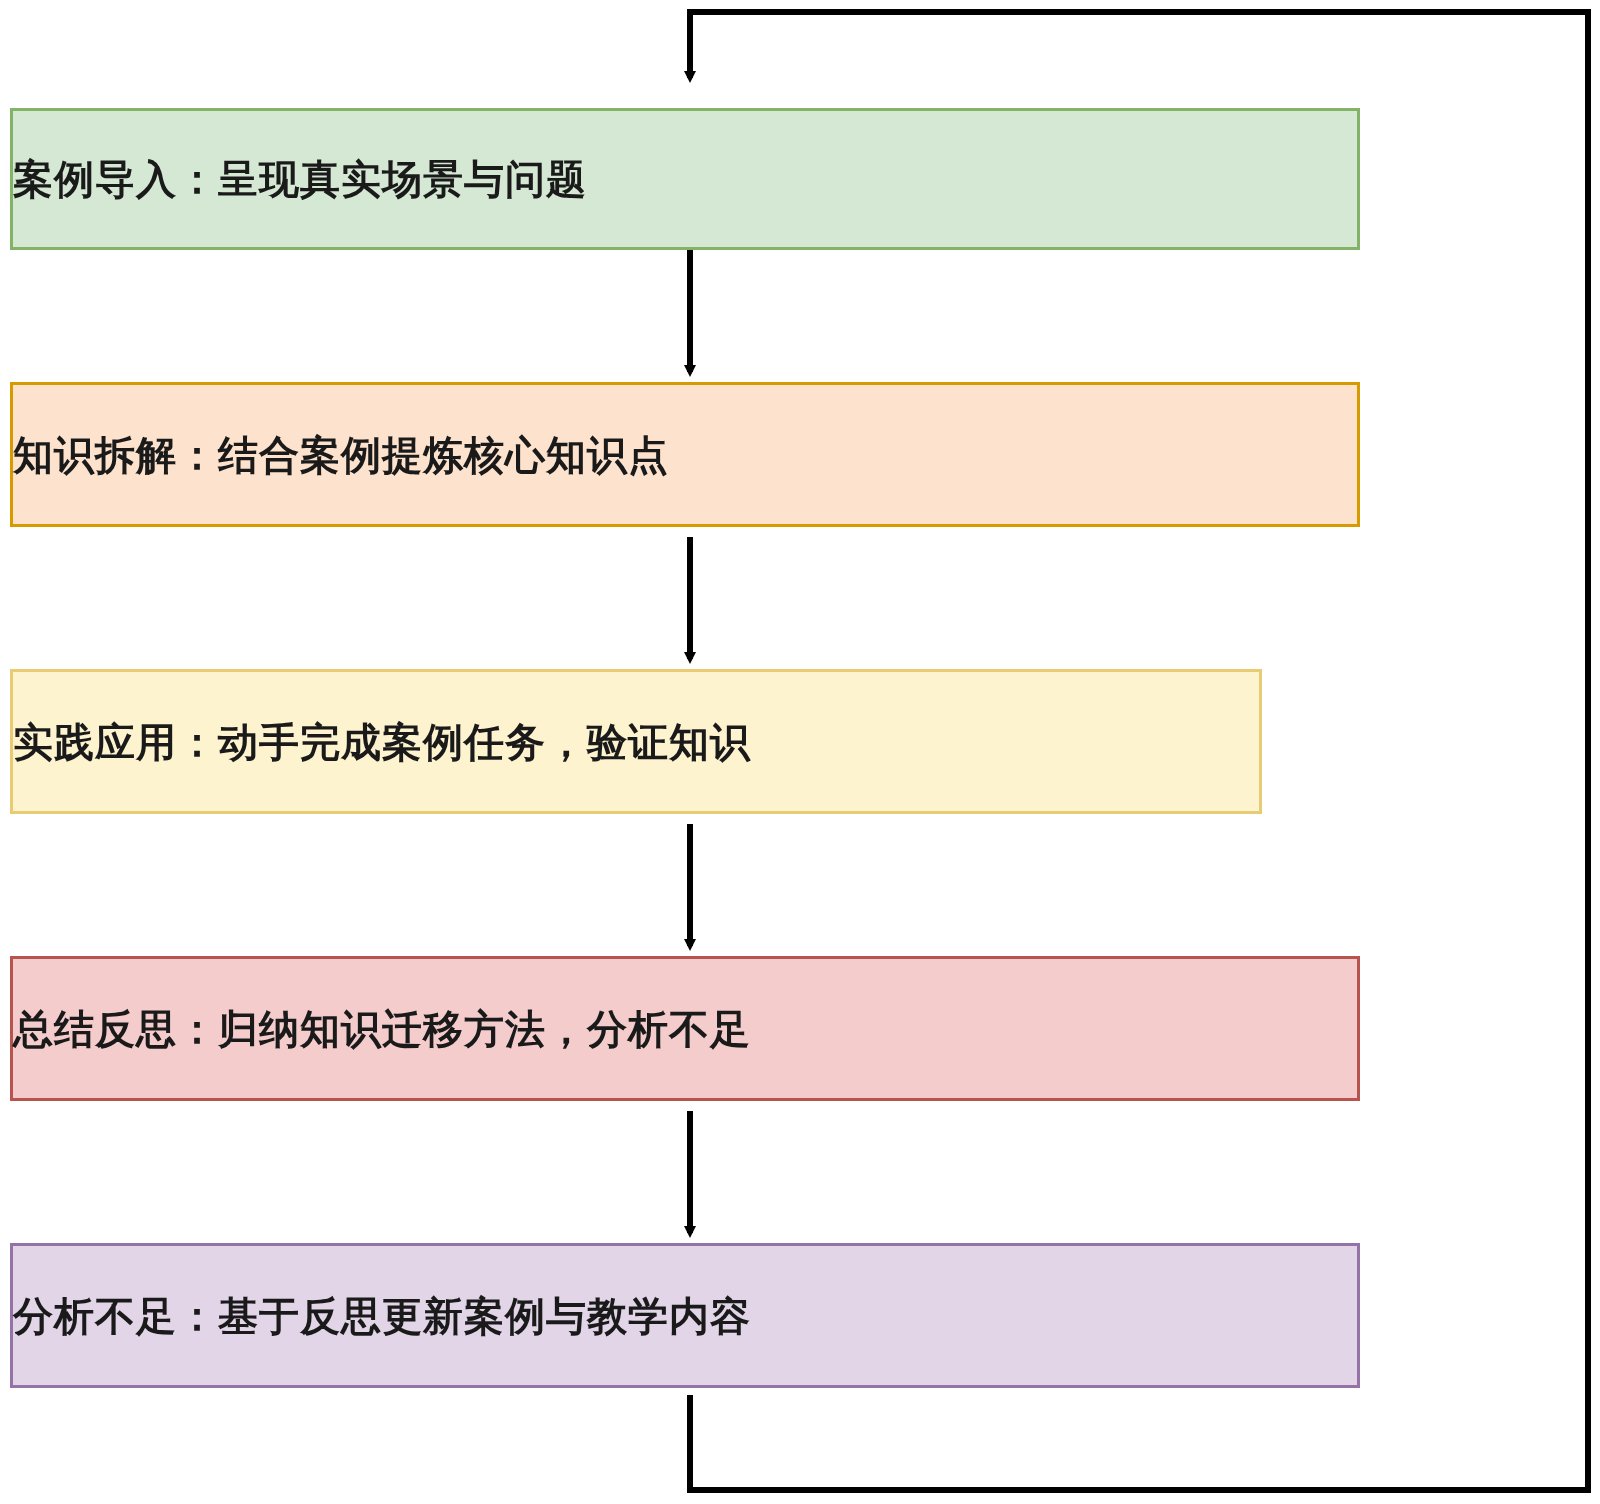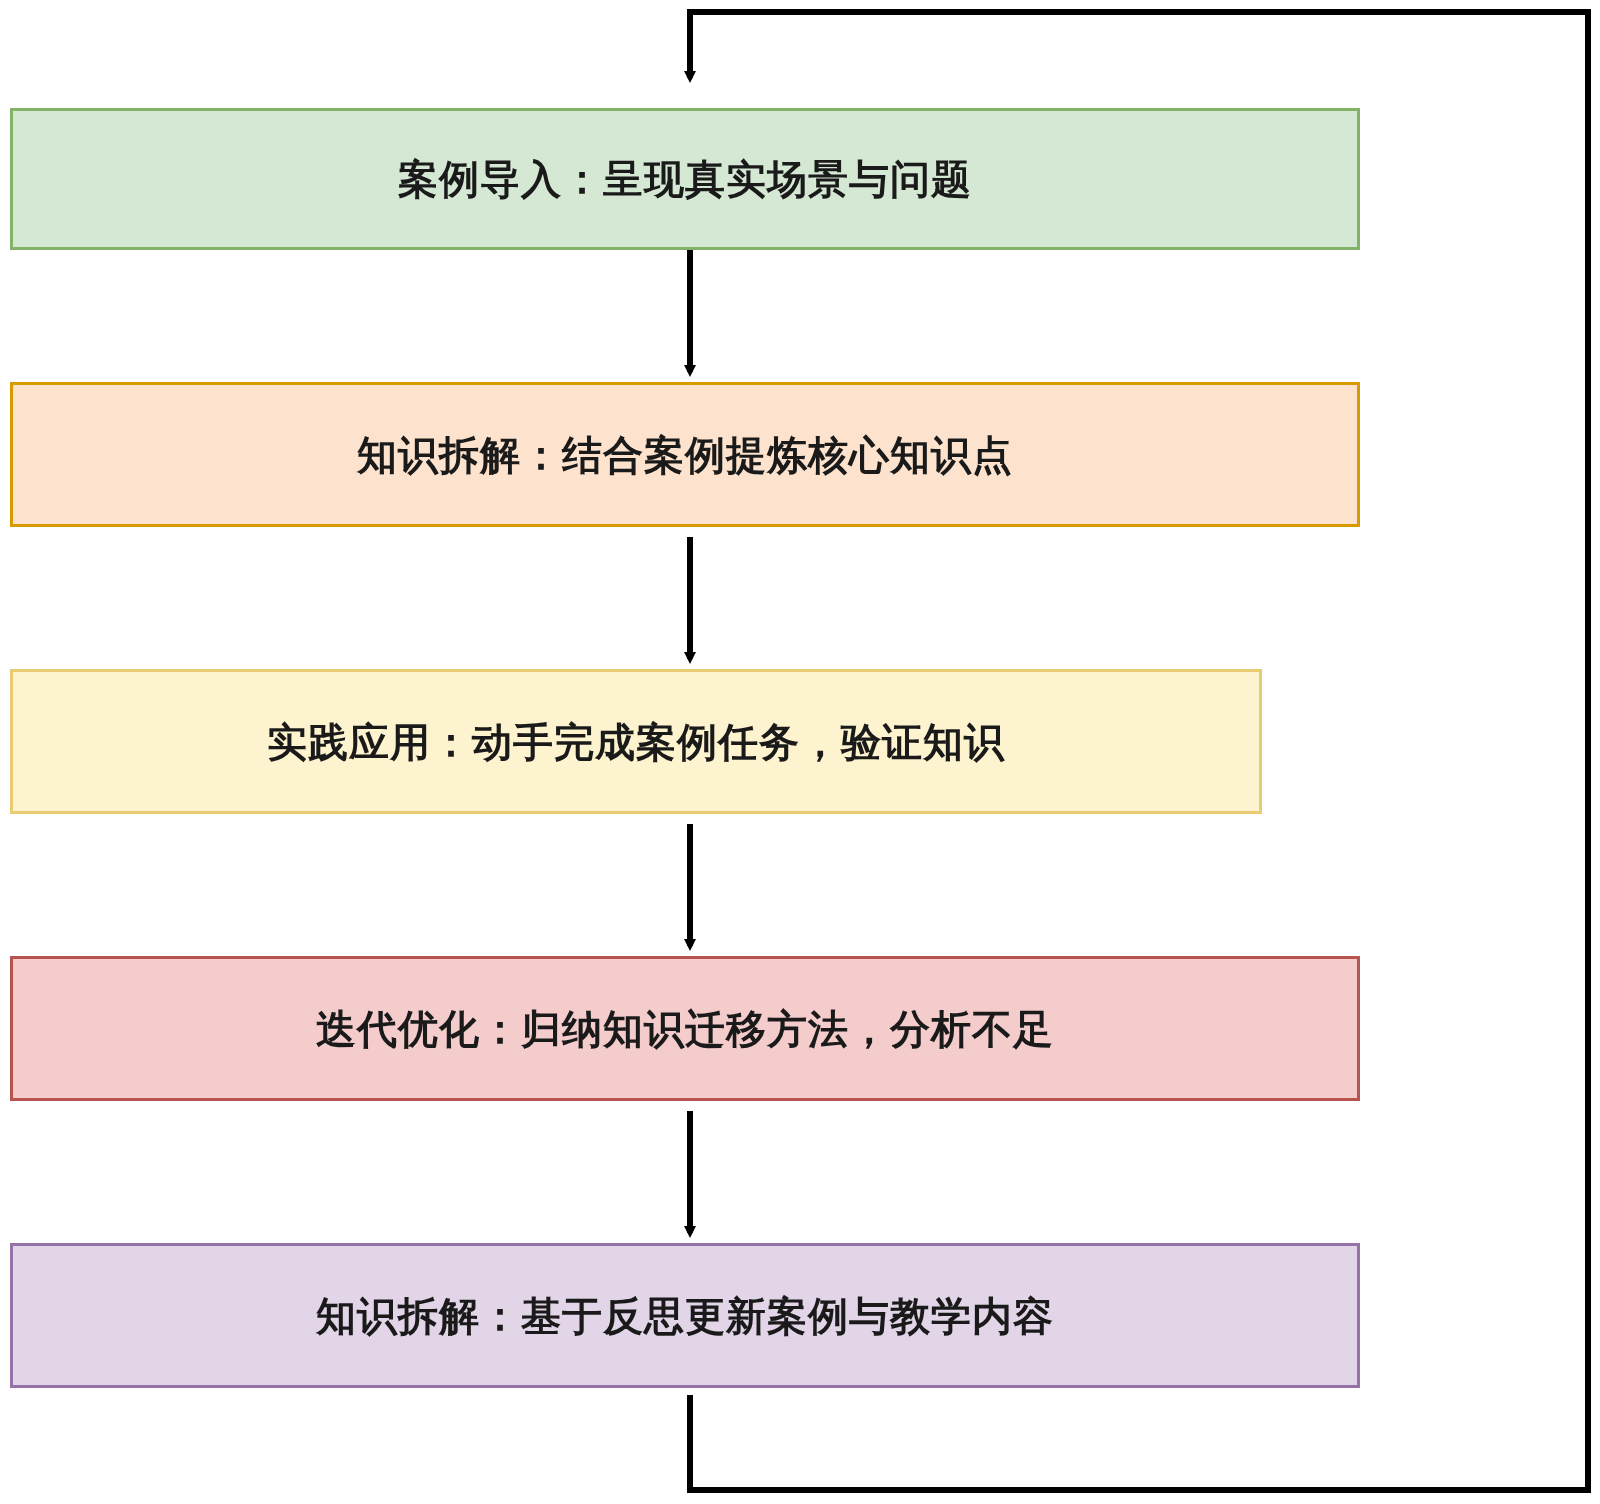--- a/index.html
+++ b/index.html
@@ -15,21 +15,21 @@
     width: 1600px;
     height: 1504px;
     background: #ffffff;
     overflow: hidden;
   }
   .node {
     position: absolute;
     box-sizing: border-box;
     display: flex;
     align-items: center;
-    justify-content: center;
+    justify-content: flex-start;
     border-width: 3px;
     border-style: solid;
     font-weight: bold;
     font-size: 40px;
     color: #1a1a1a;
     letter-spacing: 1px;
     text-align: center;
     line-height: 1.2;
   }
   .svg-layer {
@@ -67,20 +67,20 @@
 
   <div class="node" style="left:10px; top:382px; width:1350px; height:145px; background:#fde3cd; border-color:#d79b00;">
     <span>知识拆解：结合案例提炼核心知识点</span>
   </div>
 
   <div class="node" style="left:10px; top:669px; width:1252px; height:145px; background:#fdf3cf; border-color:#e8cb72;">
     <span>实践应用：动手完成案例任务，验证知识</span>
   </div>
 
   <div class="node" style="left:10px; top:956px; width:1350px; height:145px; background:#f4cccc; border-color:#b85450;">
-    <span>迭代优化：归纳知识迁移方法，分析不足</span>
+    <span>总结反思：归纳知识迁移方法，分析不足</span>
   </div>
 
   <div class="node" style="left:10px; top:1243px; width:1350px; height:145px; background:#e1d5e7; border-color:#9673a6;">
-    <span>知识拆解：基于反思更新案例与教学内容</span>
+    <span>分析不足：基于反思更新案例与教学内容</span>
   </div>
 
 </div>
 
 </body></html>

